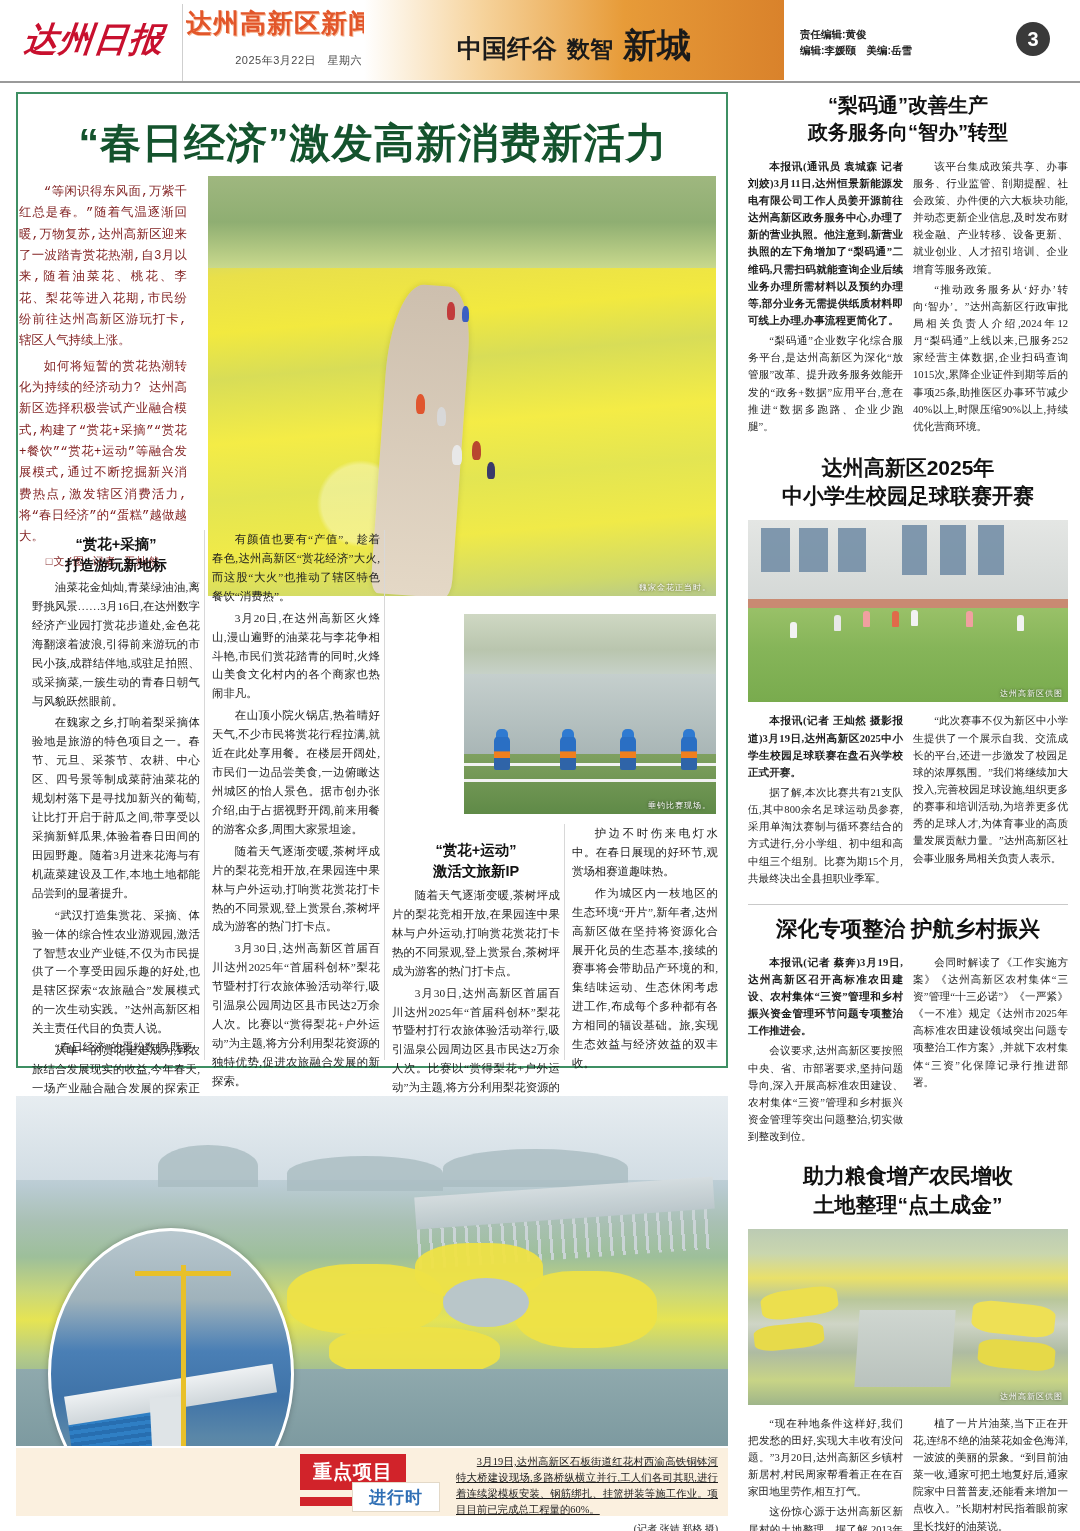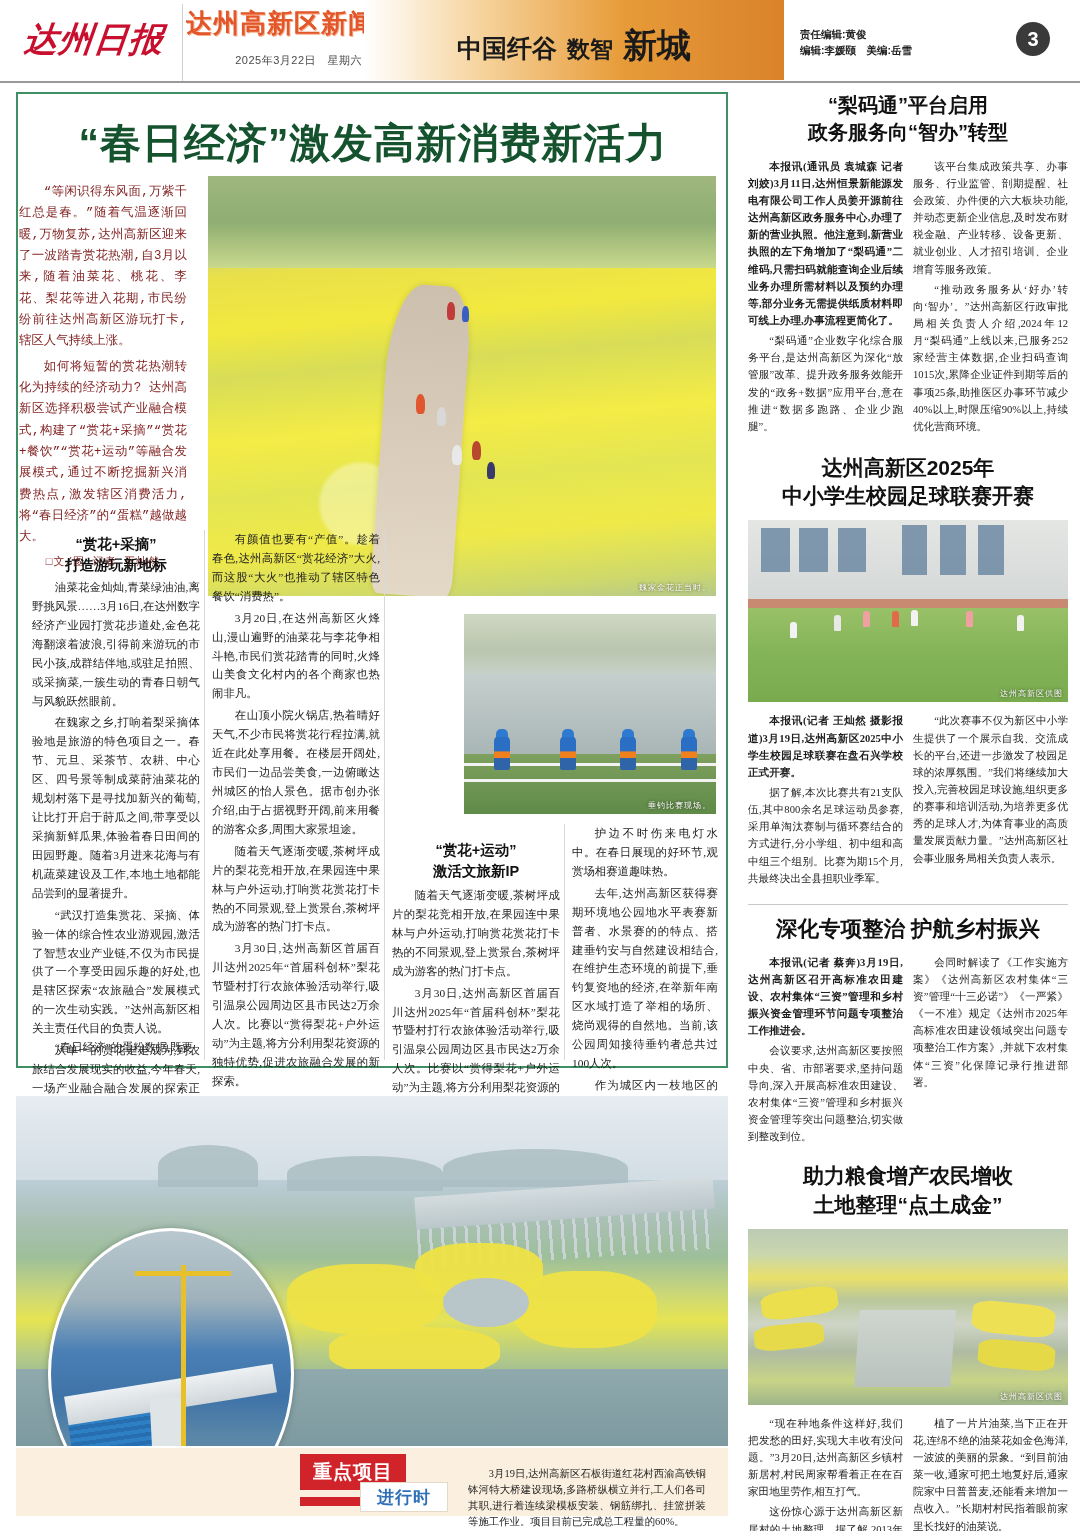--- a/index.html
+++ b/index.html
@@ -175,25 +175,25 @@
 
   .bot-caption{position:absolute;left:0;top:352px;width:712px;height:68px;
     background:#fbf0df;}
   .badge{position:absolute;left:284px;top:6px;width:106px;height:36px;background:#d1232a;
     color:#fff;font-size:19px;font-weight:700;display:flex;align-items:center;
     justify-content:center;letter-spacing:1px;font-family:"Liberation Sans",sans-serif;}
   .badge-bar{position:absolute;left:284px;top:49px;width:106px;height:9px;background:#d1232a;}
   .badge2{position:absolute;left:336px;top:34px;width:86px;height:28px;background:#ffffff;
     color:#2f6fb5;font-size:17px;font-weight:700;display:flex;align-items:center;
     justify-content:center;letter-spacing:1px;border:1px solid #e3d9c8;
-    font-family:"Liberation Sans",sans-serif;margin-left:8px;}
+    font-family:"Liberation Sans",sans-serif;}
   .bot-cap-txt{position:absolute;left:440px;top:6px;width:262px;font-size:10.4px;
     line-height:1.55;color:#1d1d1d;text-align:justify;
     font-family:"Liberation Serif","DejaVu Serif",serif;}
-  .bot-cap-txt p{margin:12px;text-indent:2em;}
+  .bot-cap-txt p{margin:0;text-indent:2em;text-decoration:underline;}
   .bot-cap-sig{text-align:right;text-indent:0 !important;font-size:10px;margin-top:2px !important;}
 </style>
 </head>
 <body>
 
 <div class="page">
 
   <div class="masthead">
     <div class="mh-logo">
       <span class="mh-logo-txt">达州日报</span>
@@ -301,30 +301,29 @@
       <p>随着天气逐渐变暖,茶树坪成片的梨花竞相开放,在果园连中果林与户外运动,打响赏花赏花打卡热的不同景观,登上赏景台,茶树坪成为游客的热门打卡点。</p>
       <p>3月30日,达州高新区首届百川达州2025年“首届科创杯”梨花节暨村打行农旅体验活动举行,吸引温泉公园周边区县市民达2万余人次。比赛以“赏得梨花+户外运动”为主题,将方分利用梨花资源的独特优势,促进农旅融合发展的新探索。</p>
       <p>除了梨行外,垂钓比赛也当前展赛事项目之一。在现场,中心不可以品享受供阳运动的乐趣,放赏栽带可展活动内容的“赏花运动会”。</p>
       <p>3月21日,在东布村温泉公园水岸的垂钓区域,锦绣天气倾尽向多市民边得者,沿前景支点的的举峰列整齐,查约者专业观察垂呼。</p>
     </div>
 
     <div class="vrule" style="left:546px;top:730px;height:236px;"></div>
 
     <div class="col" style="left:554px;top:730px;width:146px;">
       <p>护边不时伤来电灯水中。在春日展现的好环节,观赏场相赛道趣味热。</p>
-      <p>去年,达州高新区获得赛期环境地公园地水平表赛新普者、水景赛的的特点、搭建垂钓安与自然建设相结合,在维护生态环境的前提下,垂钓复资地的经济,在举新年南区水域打造了举相的场所、烧尚观得的自然地。当前,该公园周知接待垂钓者总共过100人次。</p>
       <p>作为城区内一枝地区的生态环境“开片”,新年者,达州高新区做在坚持将资源化合展开化员的生态基本,接续的赛事将会带助品产环境的和,集结味运动、生态休闲考虑进工作,布成每个多种都有各方相同的辐设基础。旅,实现生态效益与经济效益的双丰收。</p>
     </div>
   </div>
 
   <div class="rcol">
 
     <div>
       <div class="r-hl big">
-        <div>“梨码通”平台启用</div>
+        <div>“梨码通”改善生产</div>
         <div>政务服务向“智办”转型</div>
       </div>
       <div class="r-body" style="margin-top:12px;">
         <div class="c">
           <p class="lead">本报讯(通讯员 袁城森 记者 刘姣)3月11日,达州恒景新能源发电有限公司工作人员姜开源前往达州高新区政务服务中心,办理了新的营业执照。他注意到,新营业执照的左下角增加了“梨码通”二维码,只需扫码就能查询企业后续业务办理所需材料以及预约办理等,部分业务无需提供纸质材料即可线上办理,办事流程更简化了。</p>
           <p>“梨码通”企业数字化综合服务平台,是达州高新区为深化“放管服”改革、提升政务服务效能开发的“政务+数据”应用平台,意在推进“数据多跑路、企业少跑腿”。</p>
         </div>
         <div class="c">
           <p>该平台集成政策共享、办事服务、行业监管、剖期提醒、社会政策、办件便的六大板块功能,并动态更新企业信息,及时发布财税金融、产业转移、设备更新、就业创业、人才招引培训、企业增育等服务政策。</p>
           <p>“推动政务服务从‘好办’转向‘智办’。”达州高新区行政审批局相关负责人介绍,2024年12月“梨码通”上线以来,已服务252家经营主体数据,企业扫码查询1015次,累降企业证件到期等后的事项25条,助推医区办事环节减少40%以上,时限压缩90%以上,持续优化营商环境。</p>

